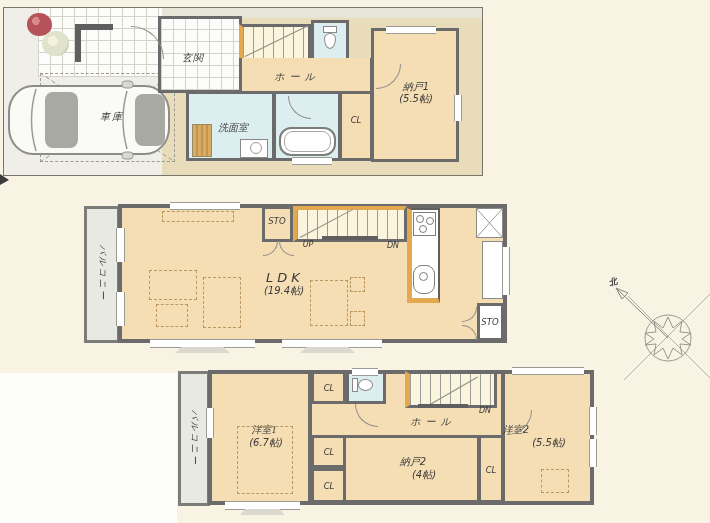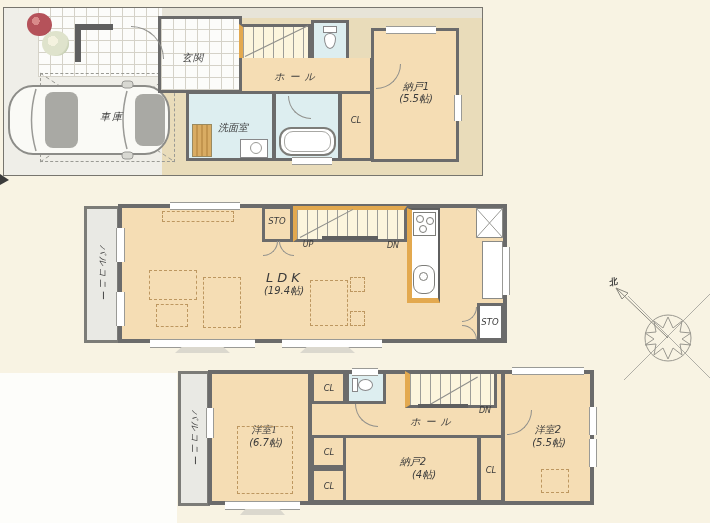--- a/index.html
+++ b/index.html
@@ -214,21 +214,21 @@
 
   <div class="room" style="left:311px;top:75px;width:35px;height:33px;background:#f5ddb4;"></div>
   <div class="lbl lbl-sm" style="left:329px;top:92px;">CL</div>
   <div class="room" style="left:311px;top:108px;width:35px;height:35px;background:#f5ddb4;"></div>
   <div class="lbl lbl-sm" style="left:329px;top:126px;">CL</div>
 
   <div class="room" style="left:478px;top:75px;width:26px;height:68px;background:#f5ddb4;"></div>
   <div class="lbl lbl-sm" style="left:491px;top:110px;">CL</div>
 
   <div class="bar" style="left:501px;top:10px;width:4px;height:135px;background:#6b6b6b;"></div>
-  <div class="lbl" style="left:548px;top:70px;font-style:italic;">洋室2</div>
+  <div class="lbl" style="left:516px;top:70px;font-style:italic;">洋室2</div>
   <div class="lbl" style="left:549px;top:83px;">(5.5帖)</div>
   <div class="dashedbox" style="left:541px;top:109px;width:28px;height:24px;"></div>
   <div class="arc-br" style="left:507px;top:50px;width:24px;height:24px;"></div>
 
   <div class="win-h" style="left:352px;top:8px;width:26px;height:6px;"></div>
   <div class="win-h" style="left:512px;top:7px;width:72px;height:6px;"></div>
   <div class="win-v" style="left:589px;top:47px;width:6px;height:28px;"></div>
   <div class="win-v" style="left:589px;top:79px;width:6px;height:28px;"></div>
   <div class="win-h" style="left:225px;top:141px;width:75px;height:7px;"></div>
   <div class="trap" style="left:240px;top:149px;width:45px;height:6px;"></div>

